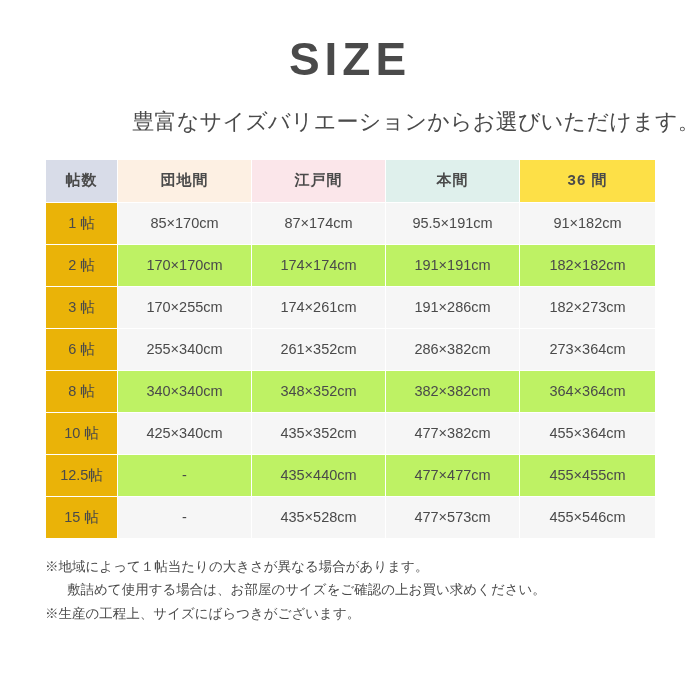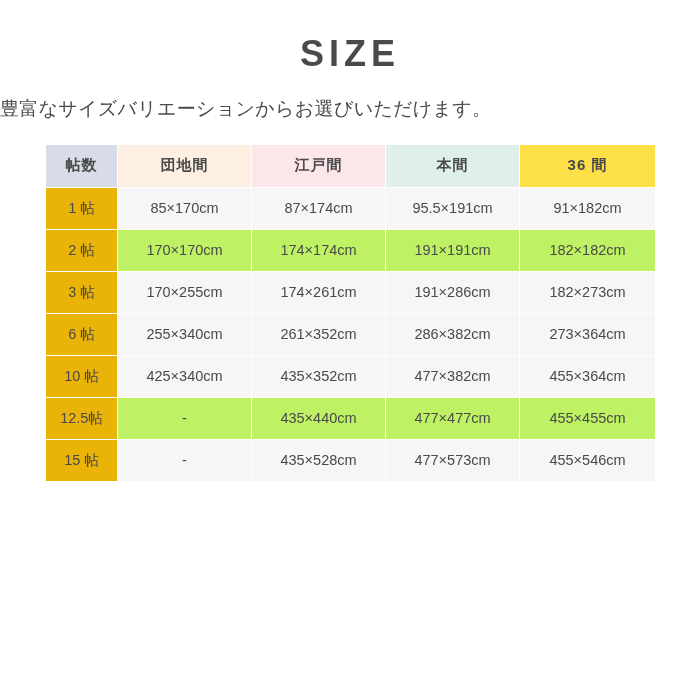--- a/index.html
+++ b/index.html
@@ -15,30 +15,30 @@
     overflow: hidden;
   }
   .page {
     position: relative;
     width: 700px;
     height: 700px;
     box-sizing: border-box;
   }
   .title {
     text-align: center;
-    font-size: 36px;
+    font-size: 46px;
     font-weight: bold;
     letter-spacing: 5px;
     color: #4a4a4a;
     margin: 34px 0 0 0;
     line-height: 1.1;
   }
   .subtitle {
-    text-align: left;
-    font-size: 19px;
+    text-align: right;
+    font-size: 22px;
     color: #4a4a4a;
     margin: 22px 0 0 0;
     letter-spacing: 0.3px;
   }
   .table-wrap {
     margin: 22px auto 0 auto;
     width: 610px;
   }
   table.size-table {
     width: 100%;
@@ -137,20 +137,27 @@
           <td class="cell-a">182×273cm</td>
         </tr>
         <tr>
           <th class="rowhead">6 帖</th>
           <td class="cell-a">255×340cm</td>
           <td class="cell-a">261×352cm</td>
           <td class="cell-a">286×382cm</td>
           <td class="cell-a">273×364cm</td>
         </tr>
         <tr>
+          <th class="rowhead">8 帖</th>
+          <td class="cell-b">340×340cm</td>
+          <td class="cell-b">348×352cm</td>
+          <td class="cell-b">382×382cm</td>
+          <td class="cell-b">364×364cm</td>
+        </tr>
+        <tr>
           <th class="rowhead">10 帖</th>
           <td class="cell-a">425×340cm</td>
           <td class="cell-a">435×352cm</td>
           <td class="cell-a">477×382cm</td>
           <td class="cell-a">455×364cm</td>
         </tr>
         <tr>
           <th class="rowhead">12.5帖</th>
           <td class="cell-b">-</td>
           <td class="cell-b">435×440cm</td>
@@ -161,14 +168,19 @@
           <th class="rowhead">15 帖</th>
           <td class="cell-a">-</td>
           <td class="cell-a">435×528cm</td>
           <td class="cell-a">477×573cm</td>
           <td class="cell-a">455×546cm</td>
         </tr>
       </tbody>
     </table>
   </div>
 
+  <div class="notes">
+    <div>※地域によって１帖当たりの大きさが異なる場合があります。</div>
+    <div class="indent">敷詰めて使用する場合は、お部屋のサイズをご確認の上お買い求めください。</div>
+    <div>※生産の工程上、サイズにばらつきがございます。</div>
+  </div>
 
 </div>
 
 </body></html>

